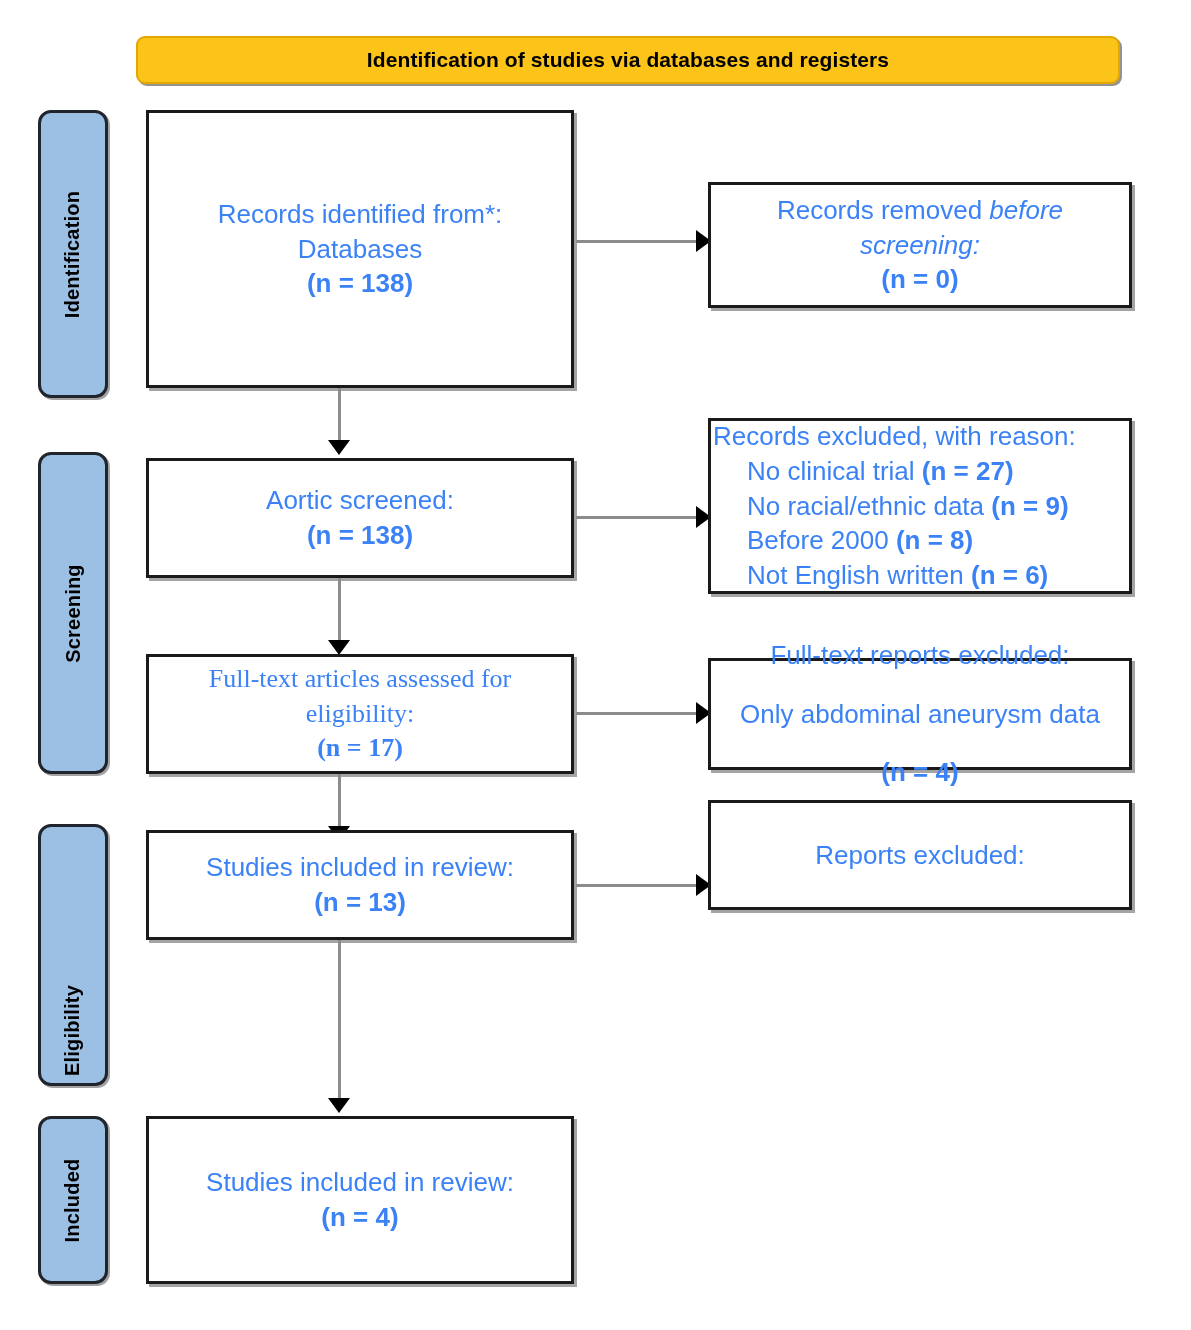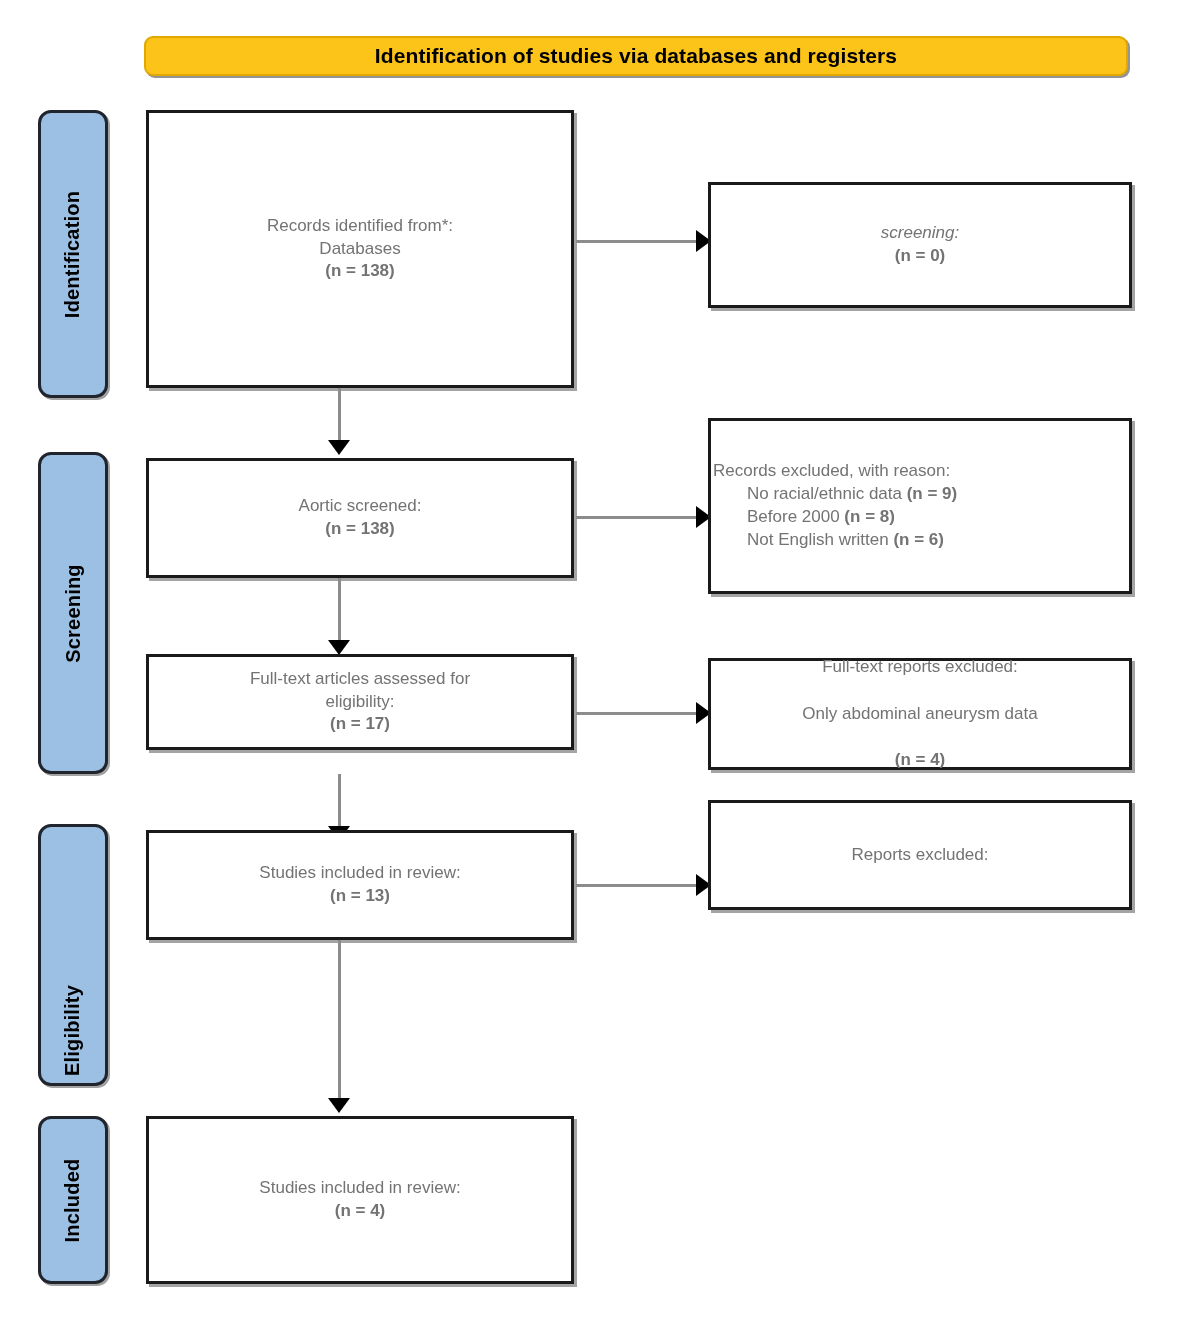--- a/index.html
+++ b/index.html
@@ -65,23 +65,23 @@
     box-sizing: border-box;
     background: #ffffff;
     border: 3px solid #1a1a1a;
     box-shadow: 3px 3px 0 rgba(90,90,90,0.55);
     display: flex;
     flex-direction: column;
     justify-content: center;
     padding: 6px 14px;
   }
   .box-line {
-    font-size: 17px;
+    font-size: 26px;
     line-height: 1.34;
-    color: #737373;
+    color: #3b82f6;
     text-align: center;
   }
   .box-line.bold   { font-weight: bold; }
   .box-line.italic { font-style: italic; text-align: center; }
   .box.left-text .box-line { text-align: left; }
   .box-line.indent { padding-left: 34px; }
 
   
   .vline {
     position: absolute;
@@ -108,21 +108,21 @@
     border-top: 11px solid transparent;
     border-bottom: 11px solid transparent;
     border-left: 15px solid #000000;
   }
 </style>
 </head>
 <body>
 
 <div id="page">
 
-  <div class="banner" style="left:144px; top:36px; width:984px; height:40px;">
+  <div class="banner" style="left:136px; top:36px; width:984px; height:48px;">
     <span class="banner-label">Identification of studies via databases and registers</span>
   </div>
 
   <div class="stage align-center" style="left:38px; top:110px; width:70px; height:288px;">
     <span class="stage-label">Identification</span>
   </div>
 
   <div class="stage align-center" style="left:38px; top:452px; width:70px; height:322px;">
     <span class="stage-label">Screening</span>
   </div>
@@ -138,46 +138,48 @@
   <div class="box" style="left:146px; top:110px; width:428px; height:278px;">
     <div class="box-line">Records identified from*:</div>
     <div class="box-line">Databases</div>
     <div class="box-line bold">(n = 138)</div>
   </div>
 
   <div class="hline" style="left:576px; top:240px; width:122px;"></div>
   <div class="arrow-right" style="left:696px; top:230px;"></div>
 
   <div class="box" style="left:708px; top:182px; width:424px; height:126px;">
+    <div class="box-line"><span>Records removed </span><em>before</em></div>
     <div class="box-line italic">screening:</div>
     <div class="box-line bold">(n = 0)</div>
   </div>
 
   <div class="vline" style="left:338px; top:388px; height:52px;"></div>
   <div class="arrow-down" style="left:328px; top:440px;"></div>
 
   <div class="box" style="left:146px; top:458px; width:428px; height:120px;">
     <div class="box-line">Aortic screened:</div>
     <div class="box-line bold">(n = 138)</div>
   </div>
 
   <div class="hline" style="left:576px; top:516px; width:122px;"></div>
   <div class="arrow-right" style="left:696px; top:506px;"></div>
 
   <div class="box left-text" style="left:708px; top:418px; width:424px; height:176px; padding-left:2px;">
     <div class="box-line">Records excluded, with reason:</div>
+    <div class="box-line indent"><span>No clinical trial </span><b>(n = 27)</b></div>
     <div class="box-line indent"><span>No racial/ethnic data </span><b>(n = 9)</b></div>
     <div class="box-line indent"><span>Before 2000 </span><b>(n = 8)</b></div>
     <div class="box-line indent"><span>Not English written </span><b>(n = 6)</b></div>
   </div>
 
   <div class="vline" style="left:338px; top:578px; height:62px;"></div>
   <div class="arrow-down" style="left:328px; top:640px;"></div>
 
-  <div class="box" style="left:146px; top:654px; width:428px; height:96px;">
+  <div class="box" style="left:146px; top:654px; width:428px; height:120px;font-family:Liberation Serif, serif;">
     <div class="box-line">Full-text articles assessed for</div>
     <div class="box-line">eligibility:</div>
     <div class="box-line bold">(n = 17)</div>
   </div>
 
   <div class="hline" style="left:576px; top:712px; width:122px;"></div>
   <div class="arrow-right" style="left:696px; top:702px;"></div>
 
   <div class="box" style="left:708px; top:658px; width:424px; height:112px;gap:24px;">
     <div class="box-line">Full-text reports excluded:</div>

